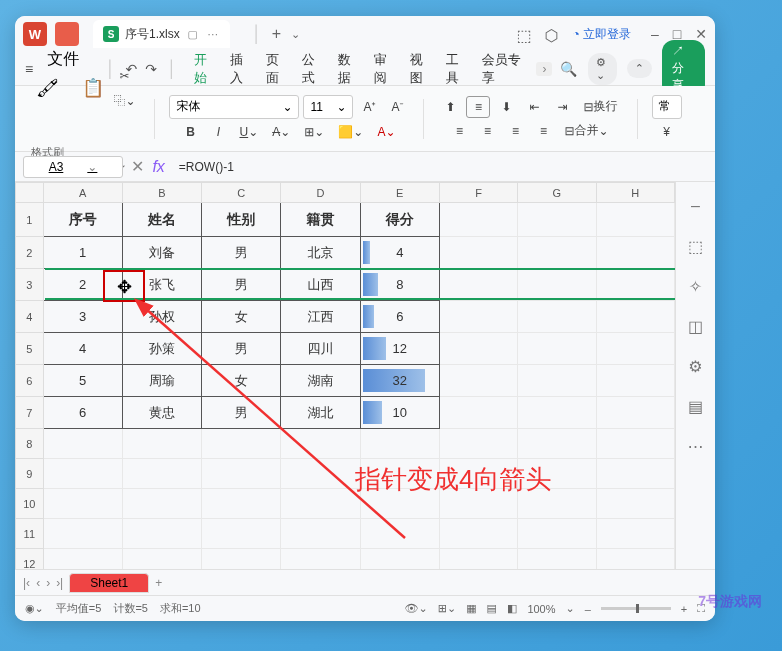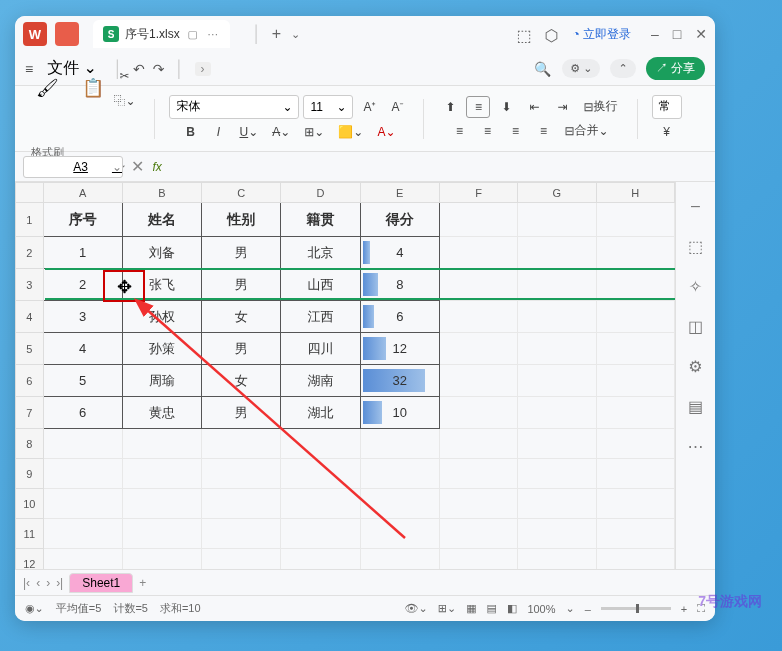--- a/index.html
+++ b/index.html
@@ -32,22 +32,22 @@
 .pill { background: #ecedef; border-radius: 12px; padding: 3px 8px; font-size: 11px; color: #555; }
 .share { background: #1a9e5c; color: #fff; border-radius: 12px; padding: 3px 10px; font-size: 12px; }
 .ribbon { height: 66px; display: flex; align-items: center; padding: 6px 12px; gap: 10px; border-bottom: 1px solid #e0e0e0; background: #f9fafb; }
 .rgroup { display: flex; flex-direction: column; gap: 2px; align-items: center; padding: 0 4px; }
 .rgroup-row { display: flex; gap: 4px; align-items: center; }
 .rbtn { min-width: 24px; height: 22px; display: flex; align-items: center; justify-content: center; font-size: 12px; color: #444; border: 1px solid transparent; border-radius: 3px; padding: 0 4px; }
 .rlabel { font-size: 11px; color: #666; margin-top: 44px; }
 .rsel { height: 24px; border: 1px solid #ccc; border-radius: 3px; padding: 0 6px; font-size: 12px; background: #fff; display: flex; align-items: center; }
 .vdiv { width: 1px; height: 40px; background: #e0e0e0; }
 .namebox-row { height: 30px; display: flex; align-items: center; border-bottom: 1px solid #e0e0e0; padding: 0 8px; gap: 8px; }
-.namebox { width: 100px; height: 22px; border: 1px solid #ccc; border-radius: 3px; font-size: 12px; text-align: center; display: flex; align-items: center; justify-content: flex-end; background: #fff; text-decoration: underline; }
-.fx-icon { font-style: italic; font-size: 12px; color: #4d7c0f; }
+.namebox { width: 100px; height: 22px; border: 1px solid #ccc; border-radius: 3px; font-size: 12px; text-align: center; display: flex; align-items: center; justify-content: center; background: #fff; text-decoration: underline; }
+.fx-icon { font-style: italic; font-size: 16px; color: #8b5cf6; }
 .formula-input { flex: 1; font-size: 12px; color: #333; padding: 0 6px; }
 .sheet-area { flex: 1; display: flex; overflow: hidden; }
 .sheet { flex: 1; position: relative; overflow: hidden; }
 table.grid { border-collapse: collapse; width: 100%; position: absolute; top: 0; left: 0; }
 .grid th.corner { width: 30px; height: 20px; background: #f5f5f5; border: 1px solid #ddd; }
 .grid th.colh { height: 20px; background: #f5f5f5; border: 1px solid #ddd; font-size: 11px; color: #555; font-weight: normal; width: 90px; }
 .grid th.rowh { width: 30px; background: #f5f5f5; border: 1px solid #ddd; font-size: 11px; color: #555; font-weight: normal; height: 30px; }
 .grid td { border: 1px solid #e8e8e8; height: 30px; font-size: 13px; text-align: center; color: #333; position: relative; }
 .grid td.db { border: 1px solid #555; }
 .grid tr.hdr td.db { font-weight: bold; height: 34px; font-size: 14px; margin-top: 16px; }
@@ -56,21 +56,21 @@
 .cellval { position: relative; z-index: 1; }
 .sel-row { position: absolute; left: 30px; right: 0; border-top: 2px solid #1a9e5c; border-bottom: 2px solid #1a9e5c; height: 32px; pointer-events: none; }
 .sel-cell { position: absolute; border: 2px solid #c00; pointer-events: none; }
 .move-cursor { position: absolute; font-size: 18px; color: #000; pointer-events: none; }
 .annotation { position: absolute; color: #f03030; font-size: 26px; font-weight: 400; }
 .arrow-line { position: absolute; }
 .side-panel { width: 40px; background: #f7f8fa; border-left: 1px solid #e0e0e0; display: flex; flex-direction: column; align-items: center; padding-top: 14px; gap: 20px; }
 .sp-icon { width: 20px; height: 20px; color: #777; font-size: 16px; display: flex; align-items: center; justify-content: center; }
 .sheet-tabs { height: 26px; display: flex; align-items: center; border-top: 1px solid #e0e0e0; padding: 0 8px; gap: 6px; background: #f7f8fa; font-size: 12px; }
 .st-nav { color: #888; }
-.sheet-tab { padding: 2px 12px; background: #f9a8d4; border: 1px solid #ddd; border-radius: 4px 4px 0 0; }
+.sheet-tab { padding: 2px 20px; background: #ef4444; border: 1px solid #ddd; border-radius: 4px 4px 0 0; }
 .statusbar { height: 26px; display: flex; align-items: center; border-top: 1px solid #e0e0e0; padding: 0 10px; gap: 12px; font-size: 11px; color: #666; background: #f7f8fa; }
 .sb-right { margin-left: auto; display: flex; gap: 10px; align-items: center; }
 .zoom-slider { width: 70px; height: 3px; background: #ccc; position: relative; }
 .zoom-slider::after { content: ''; position: absolute; left: 50%; top: -3px; width: 3px; height: 9px; background: #666; }
 .watermark { position: absolute; right: 20px; bottom: 40px; opacity: 0.5; font-size: 14px; color: #6d28d9; font-weight: bold; }
 </style>
 </head>
 <body>
 
 <div class="window">
@@ -101,20 +101,31 @@
     </div>
   </div>
 
   <div class="menubar">
     <span class="menu-icon">≡</span>
     <span class="file-menu"><span>文件</span> ⌄</span>
     <span class="mdv">│</span>
     <span class="menu-icon">↶</span>
     <span class="menu-icon">↷</span>
     <span class="mdv">│</span>
+    <div class="menu-tabs">
+      <span class="menu-tab active">开始</span>
+      <span class="menu-tab">插入</span>
+      <span class="menu-tab">页面</span>
+      <span class="menu-tab">公式</span>
+      <span class="menu-tab">数据</span>
+      <span class="menu-tab">审阅</span>
+      <span class="menu-tab">视图</span>
+      <span class="menu-tab">工具</span>
+      <span class="menu-tab">会员专享</span>
+    </div>
     <span class="menu-arrow">›</span>
     <div class="menu-right">
       <span class="search-icon">🔍</span>
       <span class="pill">⚙ ⌄</span>
       <span class="pill">⌃</span>
       <span class="share">↗ <span>分享</span></span>
     </div>
   </div>
 
   <div class="ribbon">
@@ -181,20 +192,21 @@
     </div>
   </div>
 
   <div class="namebox-row">
     <div class="namebox">
         <span>A3</span> 
         <span style="margin-left:24px;color:#888">⌄</span>
       </div>
     <span style="color:#888">✕</span>
     <span class="fx-icon">fx</span>
+    <div class="formula-input">=ROW()-1</div>
   </div>
 
   <div class="sheet-area">
     <div class="sheet">
       <table class="grid" id="grid">
           <tbody>
             <tr>
               <th class="corner"></th>
               <th class="colh">A</th>
               <th class="colh">B</th>
@@ -343,20 +355,21 @@
       <div class="sel-cell" id="selcell" style="left: 88px; top: 88px; width: 42px; height: 32px;"></div>
       <div class="move-cursor" id="mcursor" style="left: 102px; top: 94px;">✥</div>
       <svg class="arrow-line" id="arrow" width="400" height="300" style="left: 110px; top: 106px;">
         <defs>
             <marker id="ah" markerWidth="10" markerHeight="10" refX="2" refY="3" orient="auto">
               <path d="M0,0 L0,6 L8,3 z" fill="#f03030"></path>
             </marker>
           </defs>
         <line x1="280" y1="250" x2="20" y2="20" stroke="#f03030" stroke-width="2.5" marker-end="url(#ah)"></line>
       </svg>
+      <div class="annotation" id="annot" style="left: 340px; top: 280px;">指针变成4向箭头</div>
     </div>
     <div class="side-panel">
       <span class="sp-icon">–</span>
       <span class="sp-icon">⬚</span>
       <span class="sp-icon">✧</span>
       <span class="sp-icon">◫</span>
       <span class="sp-icon">⚙</span>
       <span class="sp-icon">▤</span>
       <span class="sp-icon">⋯</span>
     </div>

